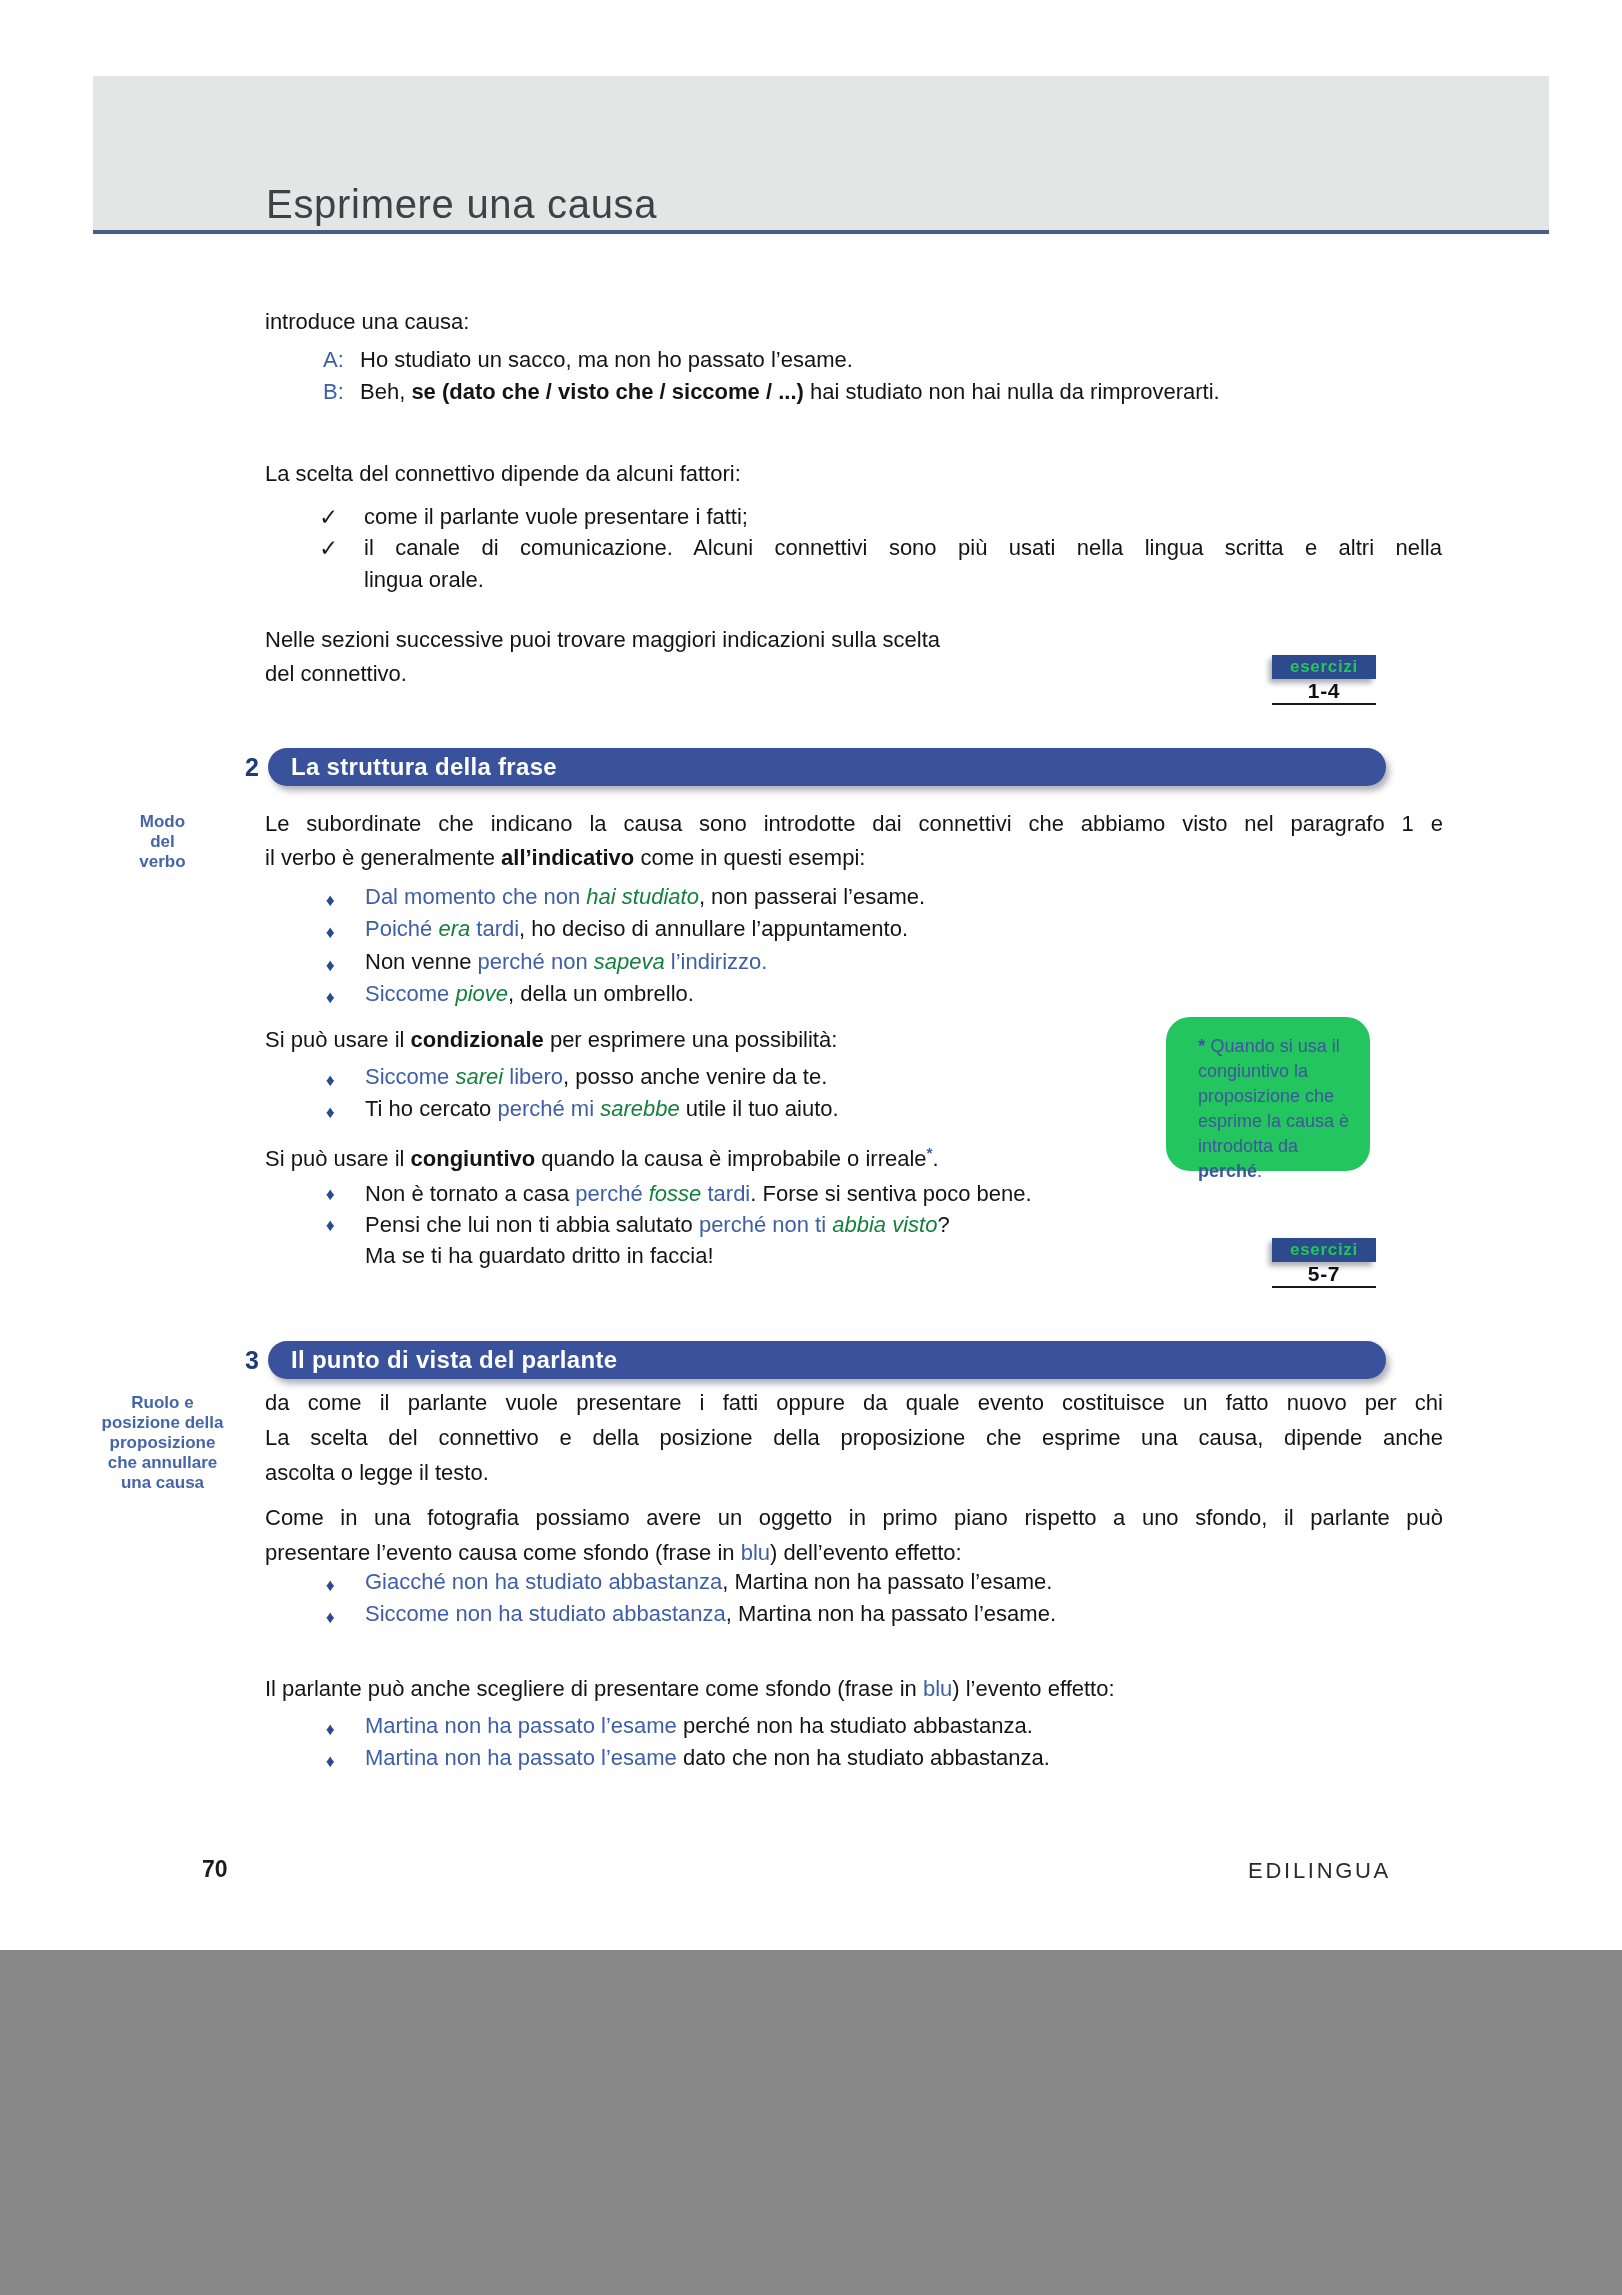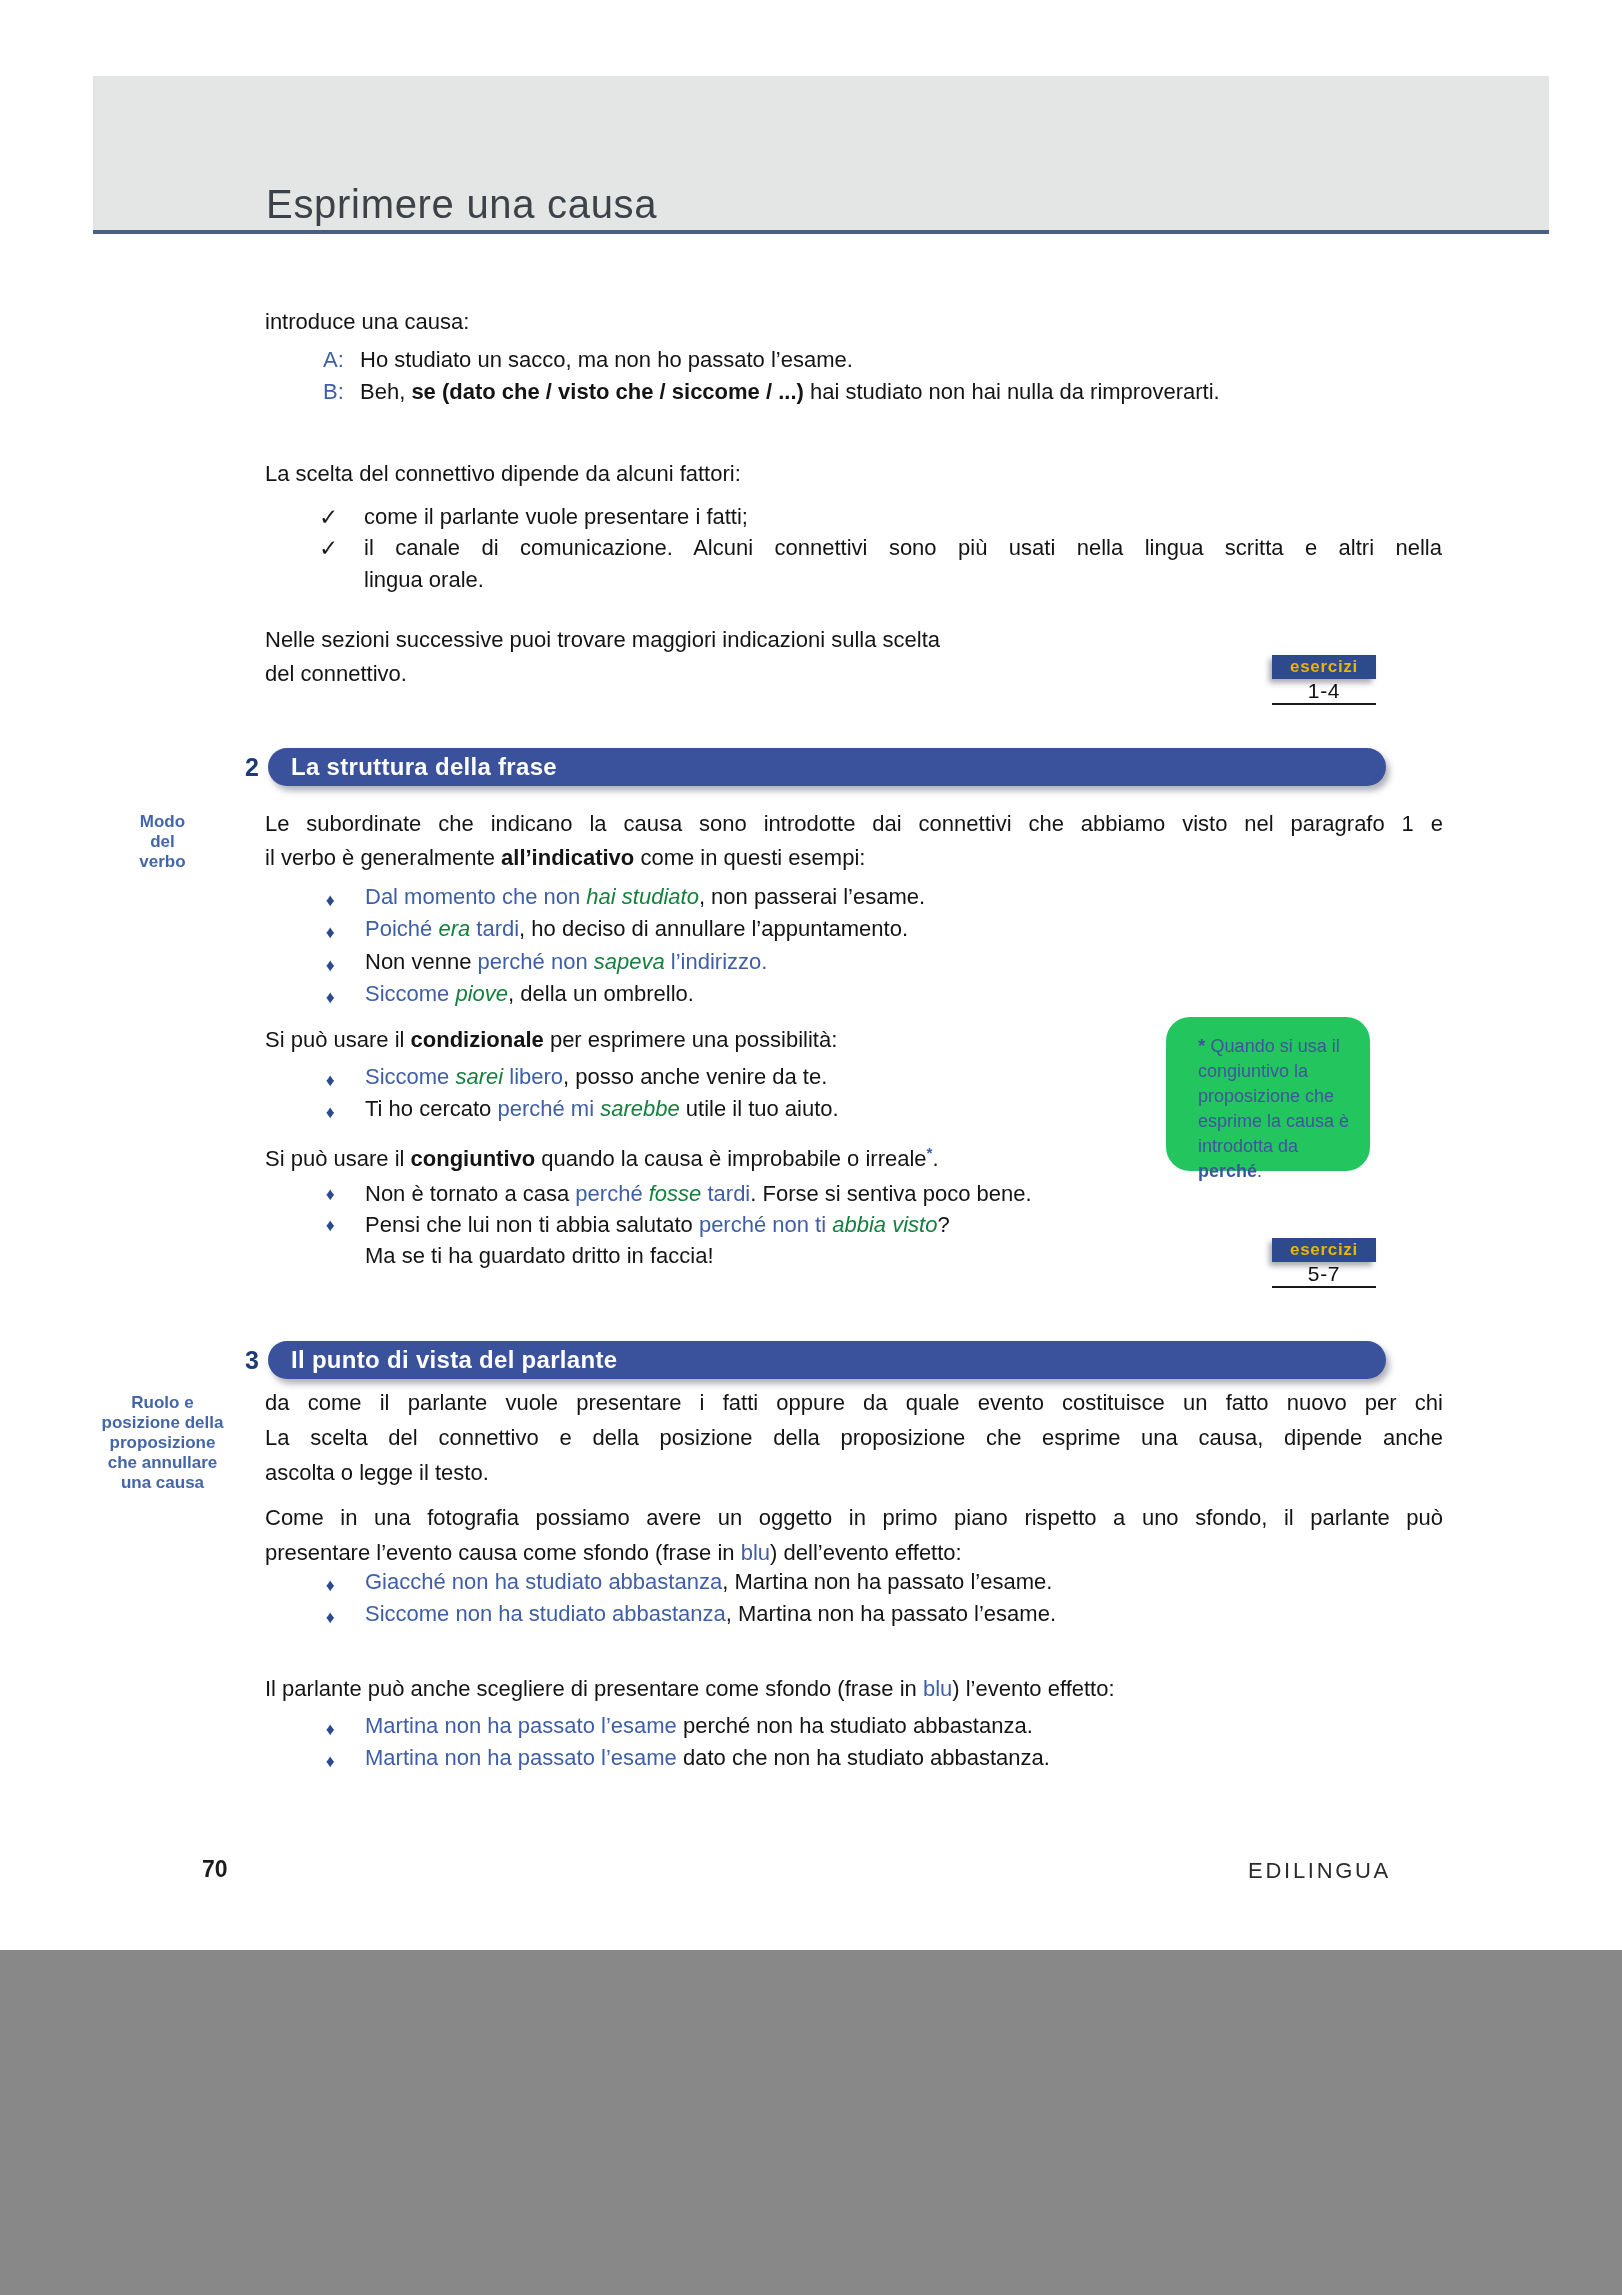--- a/index.html
+++ b/index.html
@@ -68,26 +68,26 @@
   }
   
   .margin-label{
     position:absolute;left:74px;width:177px;text-align:center;
     color:#4466a8;font-weight:700;font-size:17px;
   }
   .margin-label .row{line-height:20px;}
   
   .exbadge{position:absolute;left:1272px;width:104px;text-align:center;}
   .exlabel{
-    background:#2c4a8c;color:#eab308;font-weight:700;font-size:17px;
+    background:#2c4a8c;color:#22c55e;font-weight:700;font-size:17px;
     line-height:24px;letter-spacing:0.7px;
     box-shadow:-3.4px 4px 5.4px rgba(70,72,82,0.45);
   }
   .exrange{
-    font-weight:400;font-size:21px;line-height:24px;color:#101014;
+    font-weight:700;font-size:21px;line-height:24px;color:#101014;
     border-bottom:2px solid #17171c;letter-spacing:0.7px;
   }
   
   .notebox{
     position:absolute;left:1166px;top:1017px;width:204px;height:154px;
     background:#22c55e;border-radius:24px;
     padding:16px 12px 0 32px;
     color:#41559e;font-size:18px;line-height:25px;
   }
   

